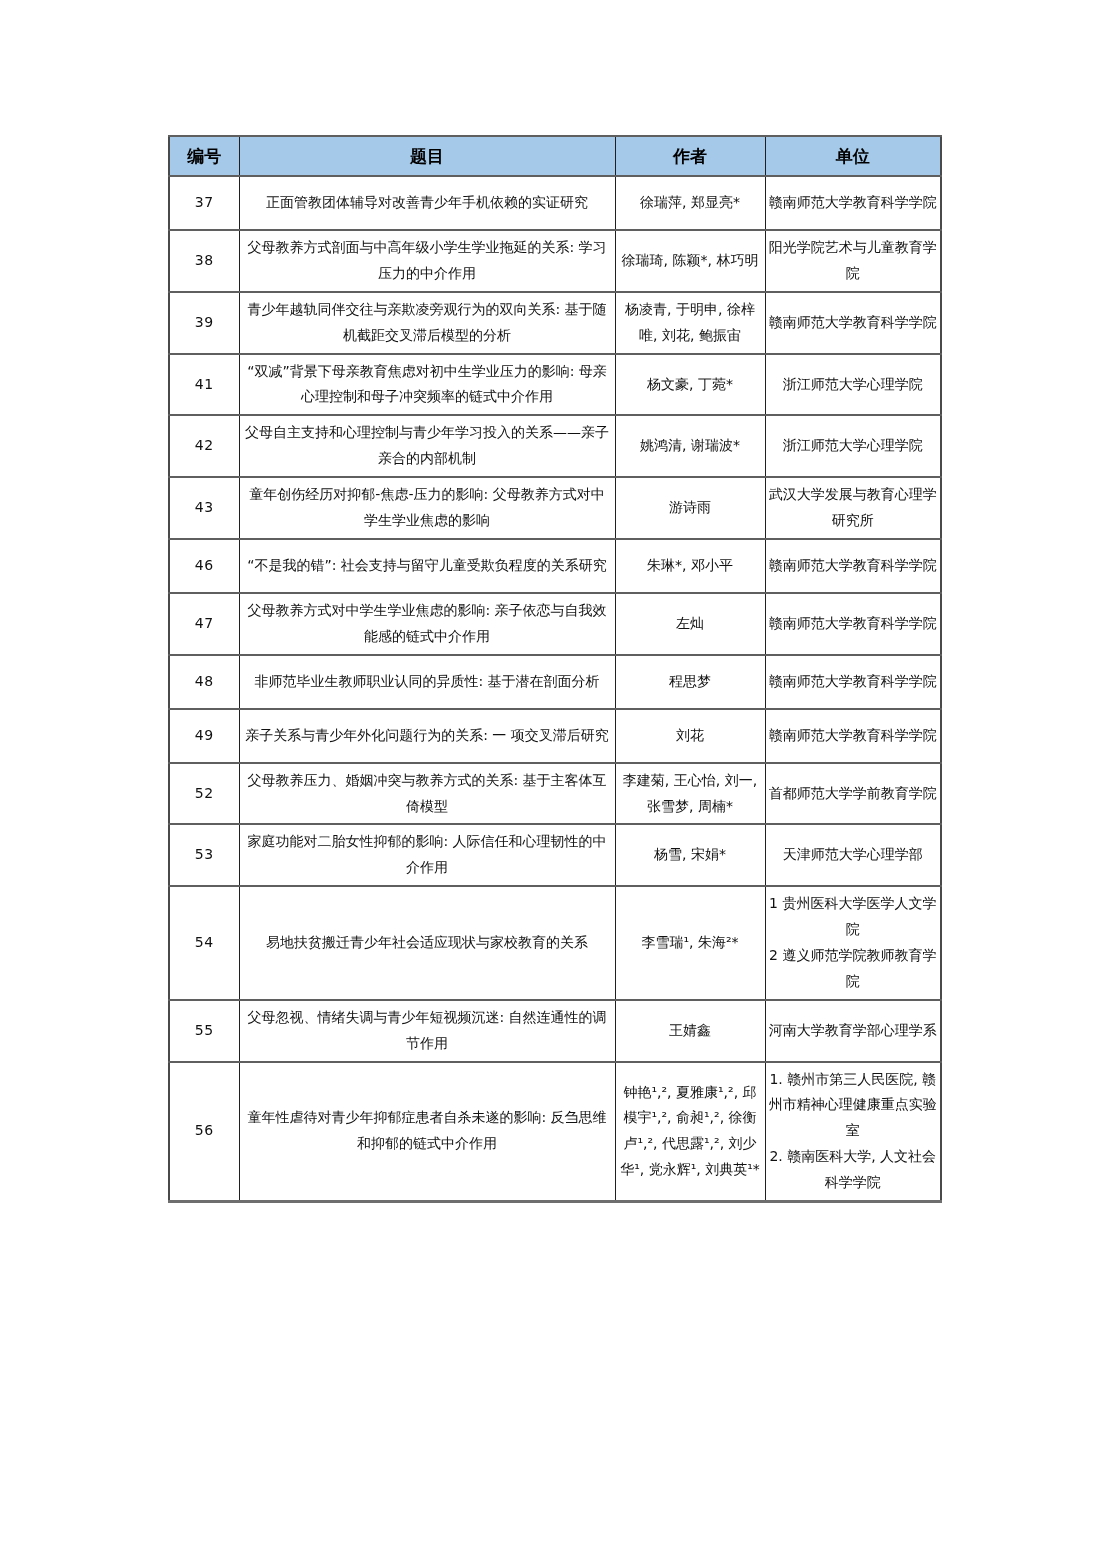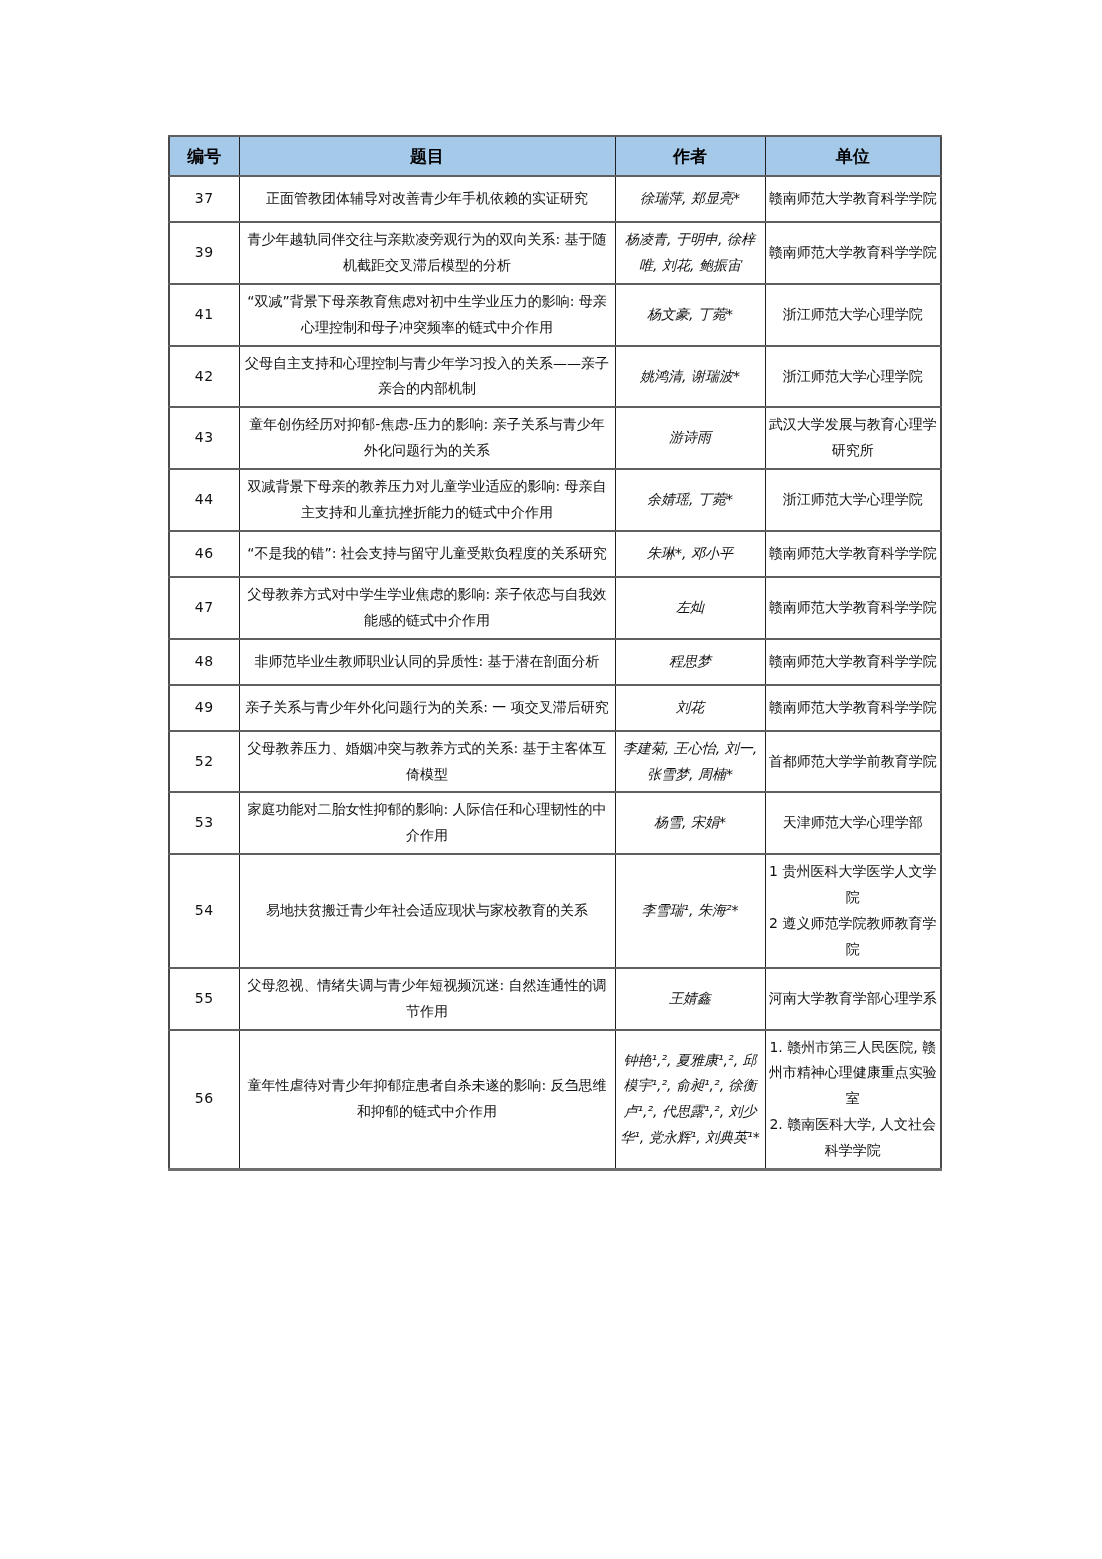--- a/index.html
+++ b/index.html
@@ -40,23 +40,23 @@
     height:34px;
     line-height:1.3;
     padding:2px 3px;
   }
   td.cell-id{
     font-size:15px;
     color:#1a1a1a;
     letter-spacing:0.5px;
   }
   td.cell-title{padding:4px 4px;}
-  td.cell-authors{padding:4px 4px;font-style:italic;}
+  td.cell-authors{padding:4px 4px;}
   td.cell-unit{white-space:pre-line;padding:4px 4px;margin-left:42px;}
-  tr.r-default{height:46px;}
+  tr.r-default{height:54px;}
   tr.r-tall{height:103px;}
   tr.r-xtall{height:121px;}
 </style>
 </head>
 <body>
 
 <div class="sheet">
   <table class="papers">
     <colgroup>
       <col style="width:70px">
@@ -73,48 +73,48 @@
       </tr>
     </thead>
     <tbody>
       <tr class="r-default">
         <td class="cell-id">37</td>
         <td class="cell-title">正面管教团体辅导对改善青少年手机依赖的实证研究</td>
         <td class="cell-authors">徐瑞萍, 郑显亮*</td>
         <td class="cell-unit">赣南师范大学教育科学学院</td>
       </tr>
       <tr class="r-default">
+        <td class="cell-id">38</td>
+        <td class="cell-title">父母教养方式剖面与中高年级小学生学业拖延的关系: 学习压力的中介作用</td>
+        <td class="cell-authors">徐瑞琦, 陈颖*, 林巧明</td>
+        <td class="cell-unit">阳光学院艺术与儿童教育学院</td>
+      </tr>
+      <tr class="r-default">
         <td class="cell-id">39</td>
         <td class="cell-title">青少年越轨同伴交往与亲欺凌旁观行为的双向关系: 基于随机截距交叉滞后模型的分析</td>
         <td class="cell-authors">杨凌青, 于明申, 徐梓唯, 刘花, 鲍振宙</td>
         <td class="cell-unit">赣南师范大学教育科学学院</td>
       </tr>
       <tr class="r-default">
         <td class="cell-id">41</td>
         <td class="cell-title">“双减”背景下母亲教育焦虑对初中生学业压力的影响: 母亲心理控制和母子冲突频率的链式中介作用</td>
         <td class="cell-authors">杨文豪, 丁菀*</td>
         <td class="cell-unit">浙江师范大学心理学院</td>
       </tr>
       <tr class="r-default">
         <td class="cell-id">42</td>
         <td class="cell-title">父母自主支持和心理控制与青少年学习投入的关系——亲子亲合的内部机制</td>
         <td class="cell-authors">姚鸿清, 谢瑞波*</td>
         <td class="cell-unit">浙江师范大学心理学院</td>
       </tr>
       <tr class="r-default">
         <td class="cell-id">43</td>
-        <td class="cell-title">童年创伤经历对抑郁-焦虑-压力的影响: 亲子关系与青少年外化问题行为的关系</td>
+        <td class="cell-title">童年创伤经历对抑郁-焦虑-压力的影响: 父母教养方式对中学生学业焦虑的影响</td>
         <td class="cell-authors">游诗雨</td>
         <td class="cell-unit">武汉大学发展与教育心理学研究所</td>
-      </tr>
-      <tr class="r-default">
-        <td class="cell-id">44</td>
-        <td class="cell-title">双减背景下母亲的教养压力对儿童学业适应的影响: 母亲自主支持和儿童抗挫折能力的链式中介作用</td>
-        <td class="cell-authors">余婧瑶, 丁菀*</td>
-        <td class="cell-unit">浙江师范大学心理学院</td>
       </tr>
       <tr class="r-default">
         <td class="cell-id">46</td>
         <td class="cell-title">“不是我的错”: 社会支持与留守儿童受欺负程度的关系研究</td>
         <td class="cell-authors">朱琳*, 邓小平</td>
         <td class="cell-unit">赣南师范大学教育科学学院</td>
       </tr>
       <tr class="r-default">
         <td class="cell-id">47</td>
         <td class="cell-title">父母教养方式对中学生学业焦虑的影响: 亲子依恋与自我效能感的链式中介作用</td>

